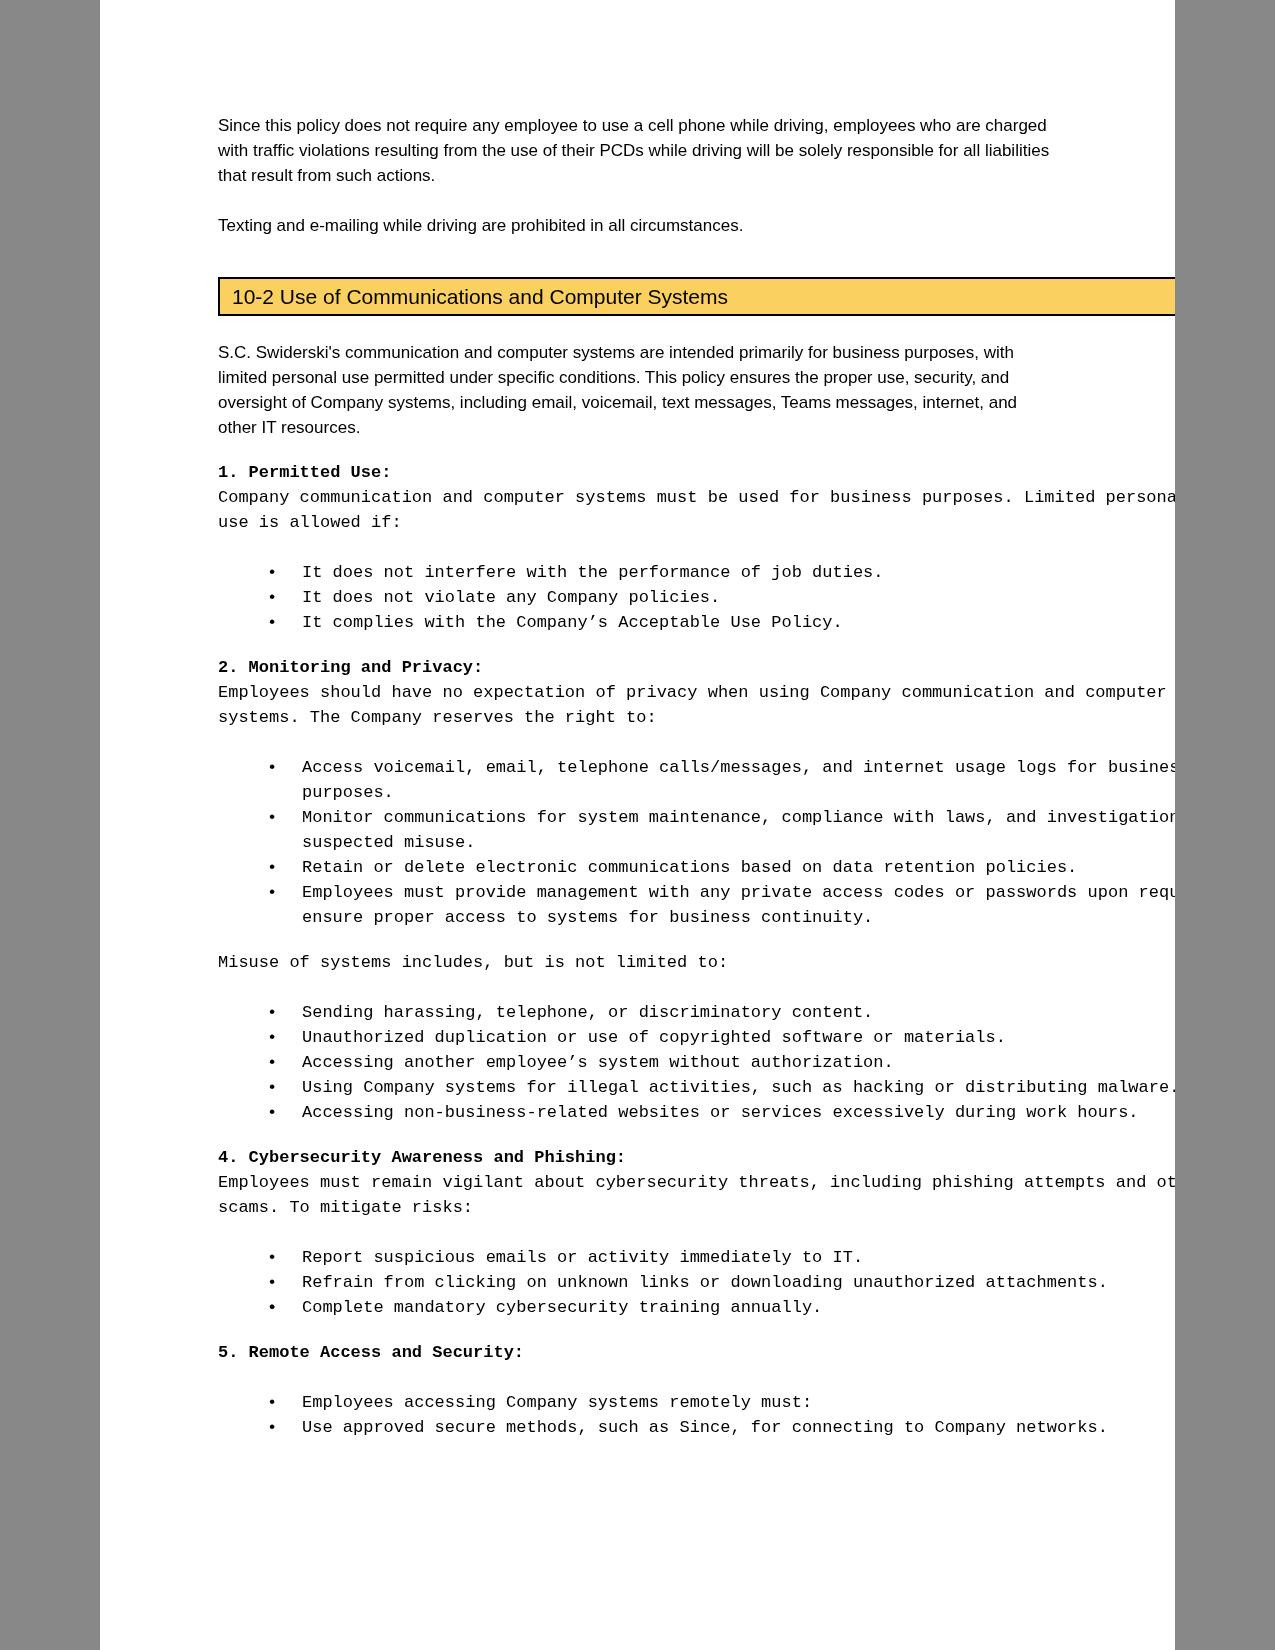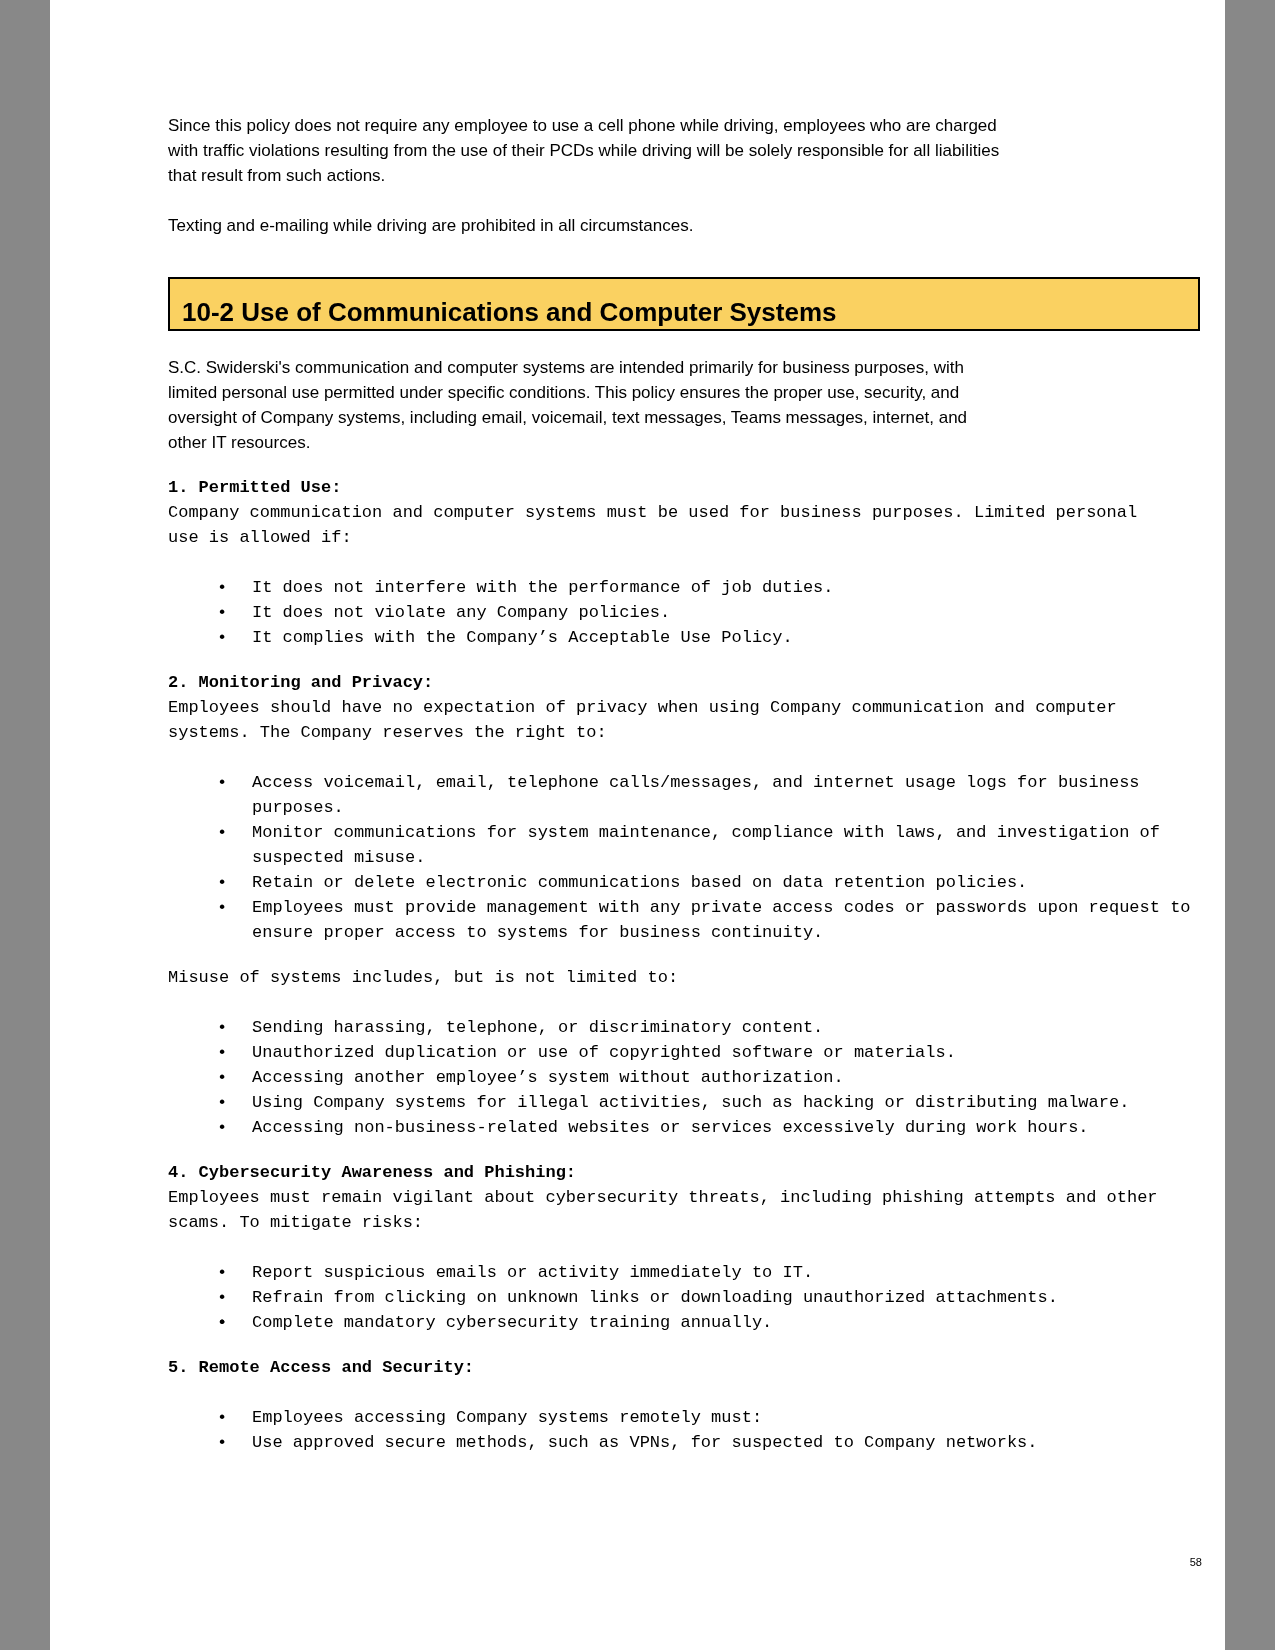--- a/index.html
+++ b/index.html
@@ -1,18 +1,18 @@
 <!DOCTYPE html>
 <html style="--page_bg: #ffffff; --text: #000000; --banner_bg: #FAD161; --banner_border: #000000;"><head>
 <meta charset="utf-8">
 <style>
   html, body { margin: 0; padding: 0; background: #888; }
   .page {
     position: relative;
-    width: 1175px;
+    width: 1075px;
     height: 1650px;
     margin: 0 auto;
     background: var(--page_bg, #fff);
     overflow: hidden;
     font-family: "Liberation Sans", sans-serif;
     color: var(--text, #000);
   }
   .doc {
     position: absolute;
     left: 118px;
@@ -23,24 +23,24 @@
   }
   .para {
     margin: 0 0 25px 0;
     white-space: pre-line;
   }
   .para.intro { margin-bottom: 0; }
   .banner {
     margin: 39px 0 24px 0;
     background: var(--banner_bg, #FAD161);
     border: 2px solid var(--banner_border, #000);
-    font-size: 26px;
+    font-size: 21px;
     line-height: 26px;
-    font-weight: bold;
-    padding: 20px 12px 4px 12px;
+    font-weight: normal;
+    padding: 5px 12px 4px 12px;
   }
   .section { margin-top: 20px; font-family: Liberation Mono, monospace; }
   .sec-title { font-weight: bold; }
   .sec-body { white-space: pre-line; }
   .bullet-list { margin-top: 25px; }
   .bullet {
     position: relative;
     padding-left: 84px;
   }
   .bullet .dot {
@@ -175,21 +175,21 @@
 
     <div class="section">
       <div class="sec-title">5. Remote Access and Security:</div>
       <div class="bullet-list">
         <div class="bullet">
           <span class="dot">•</span>
           <span class="btext">Employees accessing Company systems remotely must:</span>
         </div>
         <div class="bullet">
           <span class="dot">•</span>
-          <span class="btext">Use approved secure methods, such as VPNs, for suspected to Company networks.</span>
+          <span class="btext">Use approved secure methods, such as Since, for connecting to Company networks.</span>
         </div>
       </div>
     </div>
 
   </div>
 
   <div class="page-num">58</div>
 </div>
 
 </body></html>

